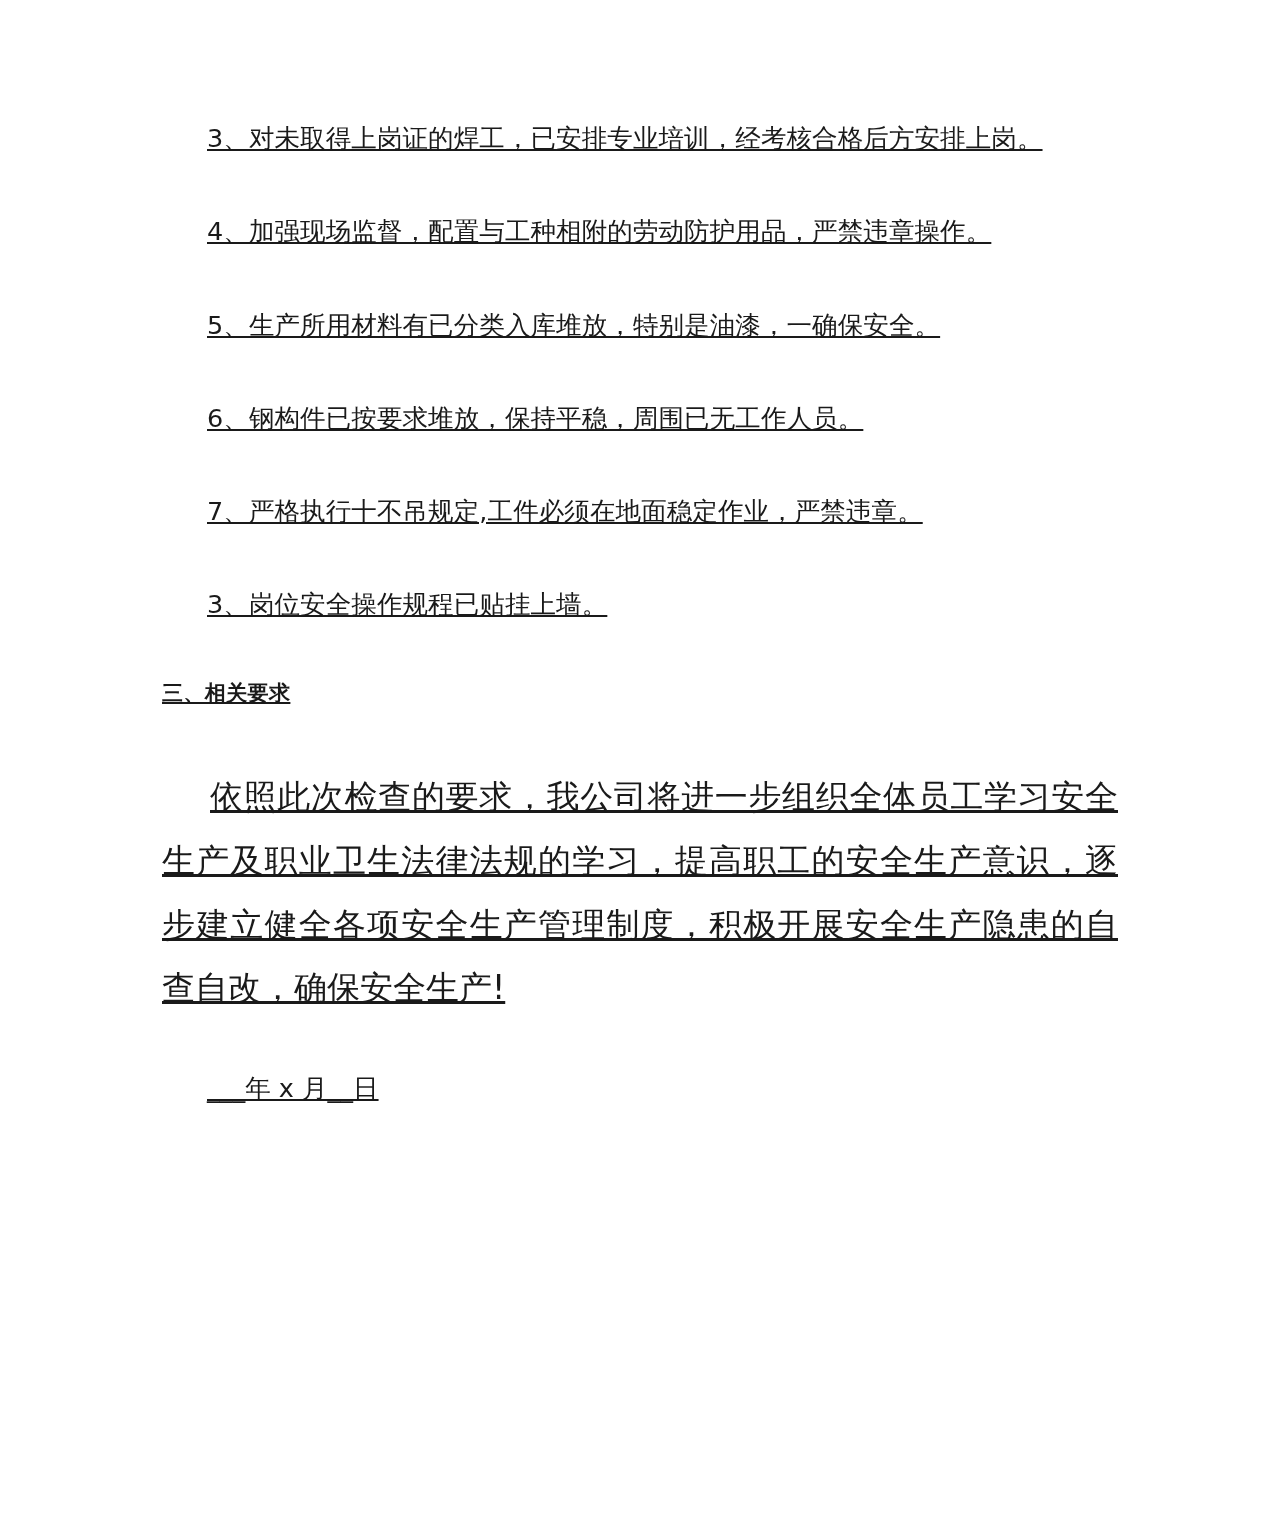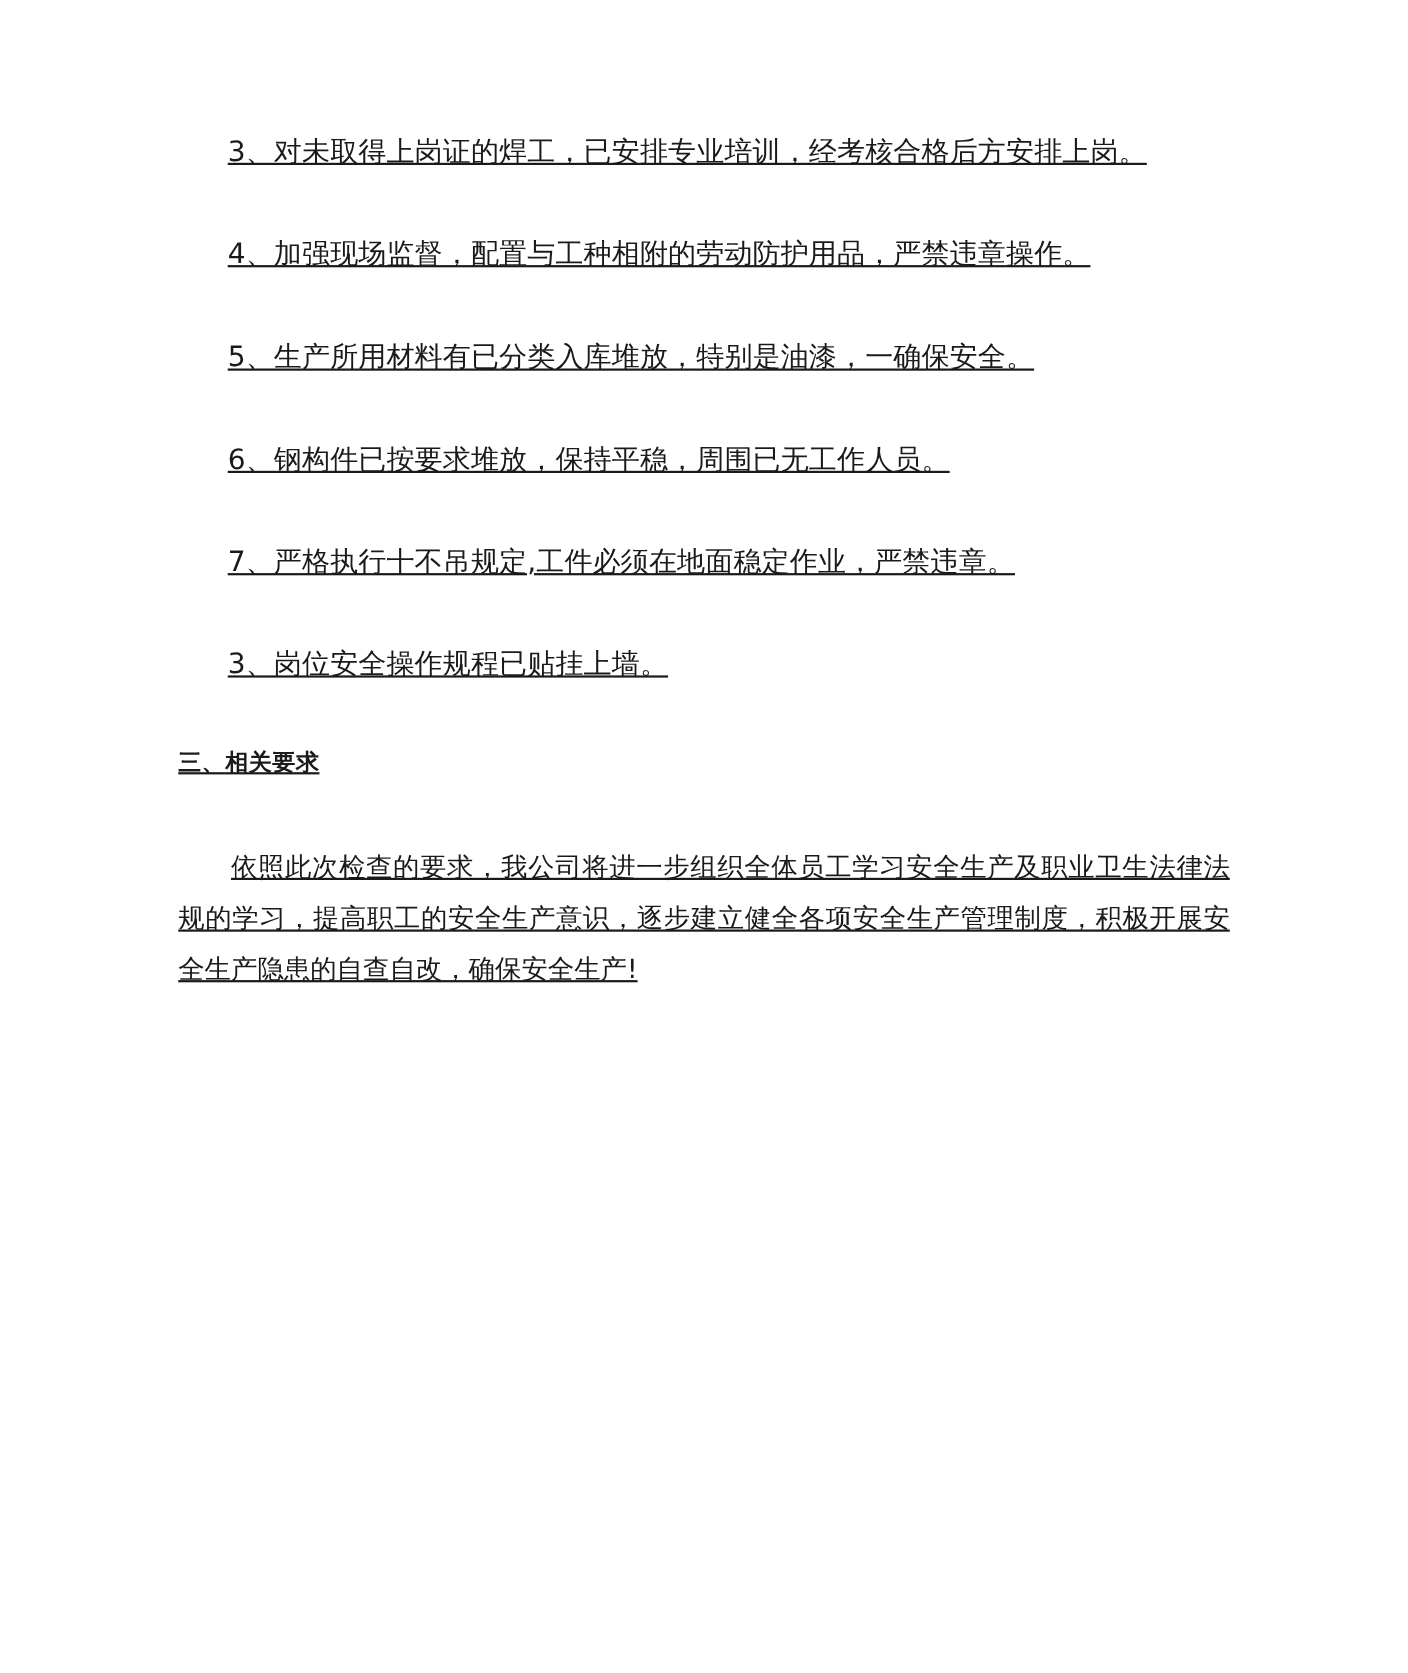--- a/index.html
+++ b/index.html
@@ -45,21 +45,21 @@
   .heading {
     font-size: 21px;
     font-weight: bold;
     line-height: 1.5;
     text-indent: 0;
     margin: 26px 0 56px 0;
     letter-spacing: 0.4px;
   }
   
   .para {
-    font-size: 24px;
+    font-size: 33px;
     line-height: 1.93;
     text-indent: 48px;
     text-align: justify;
     text-justify: inter-character;
     margin: 0 0 48px 0;
   }
   
   .sign {
     font-size: 25.5px;
     line-height: 1.62;
@@ -85,15 +85,16 @@
     <p class="item">7、严格执行十不吊规定,工件必须在地面稳定作业，严禁违章。</p>
 
 
     <p class="item">3、岗位安全操作规程已贴挂上墙。</p>
 
     <h2 class="heading">三、相关要求</h2>
 
     <p class="para">依照此次检查的要求，我公司将进一步组织全体员工学习安全生产及职业卫生法律法规的学习，提高职工的安全生产意识，逐步建立健全各项安全生产管理制度，积极开展安全生产隐患的自查自改，确保安全生产!</p>
 
 
+    <p class="sign">___年 x 月__日</p>
 
   </div>
 </div>
 
 </body></html>

